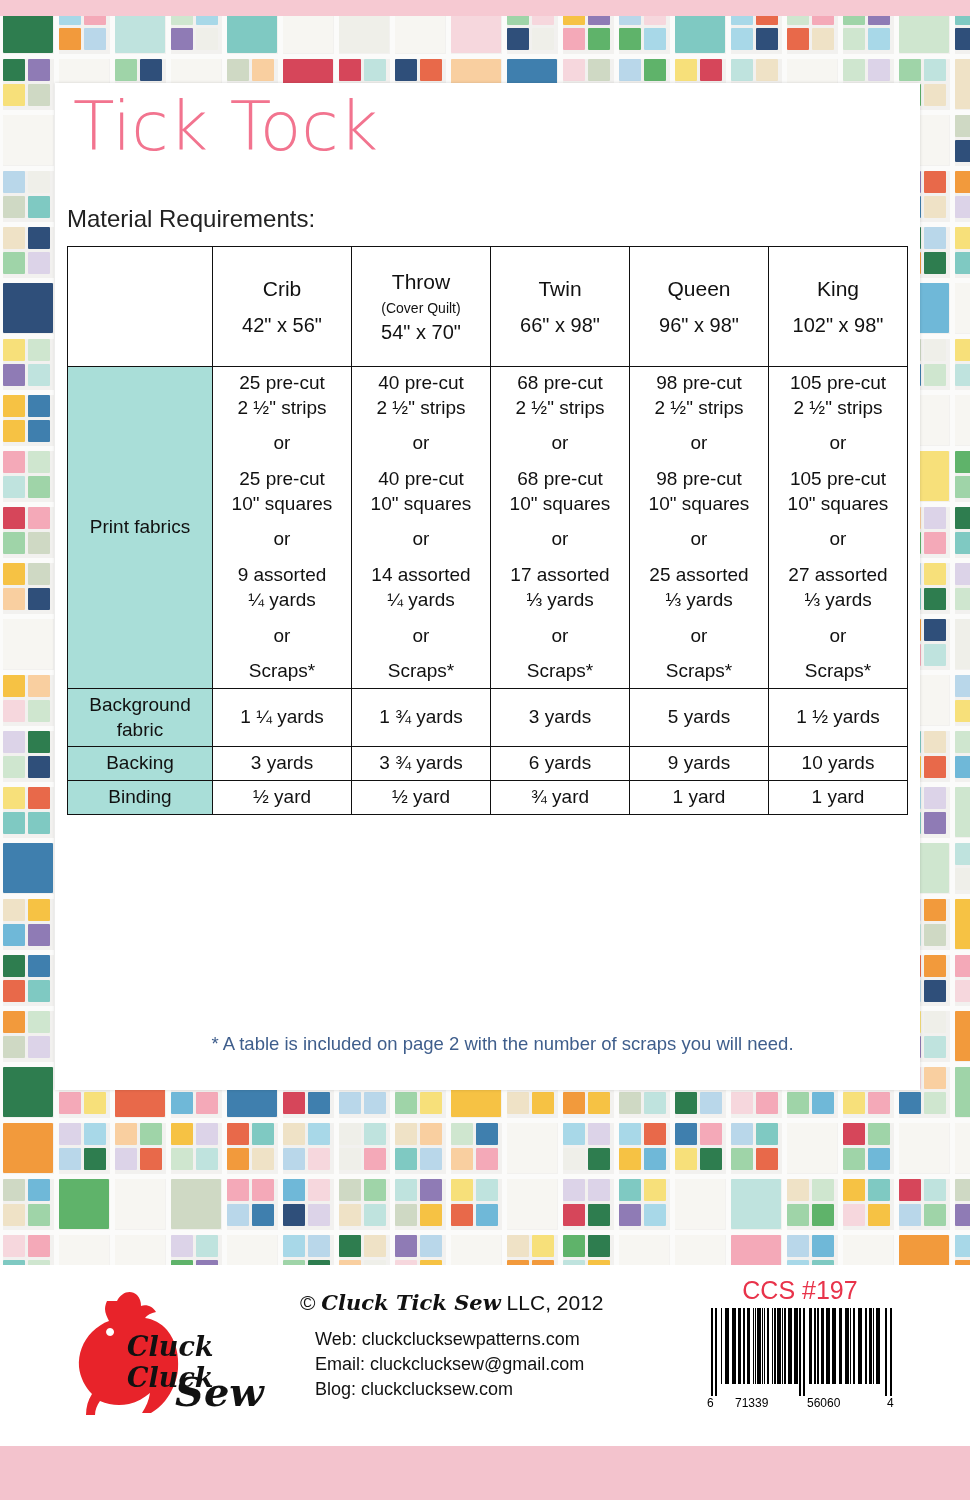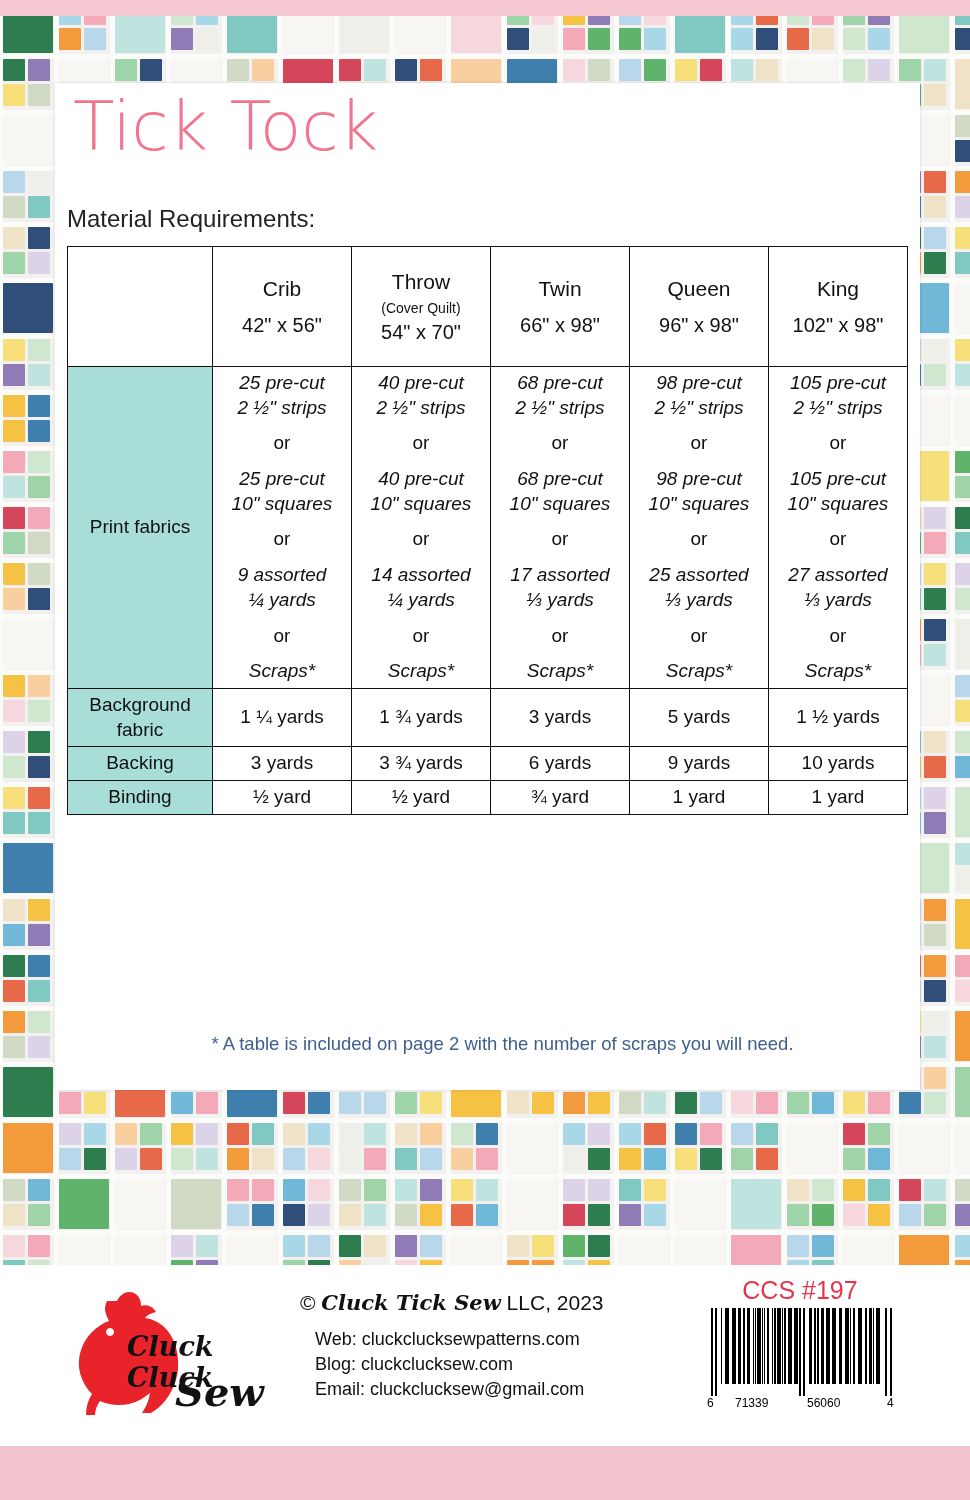--- a/index.html
+++ b/index.html
@@ -94,21 +94,21 @@
   td.print-label { font-size: 20px; }
   td.blank { border-left: none; border-top: none; }
   #card table.req thead td.blank { background: #fff; border-top: 1.6px solid #111; border-left: 1.6px solid #111; }
 
   td.printcell {
     font-size: 19px;
     line-height: 1.28;
     padding: 8px 2px;
   }
   td.printcell .or { display: block; margin: 11px 0; }
-  td.printcell .grp { display: block; font-style: italic; }
+  td.printcell .grp { display: block; }
 
   #footnote {
     position: absolute; left: 0; top: 950px; width: 865px;
     text-align: center;
     color: #3f5e8c;
     font-size: 18.5px;
     padding-left: 30px;
   }
 
   
@@ -1445,33 +1445,33 @@
 <div id="logo-wrap">
   <svg width="230" height="150" viewBox="0 0 230 150">
     <path fill="#e8232a" d="M62 18 c4 -9 14 -12 20 -6 c3 3 4 7 4 11 c6 -2 12 1 15 6 c-5 1 -9 3 -11 6 c8 1 16 5 22 12 c9 11 12 25 11 39 c-1 12 -6 23 -13 32 c-4 5 -9 9 -14 12 l-9 0 c4 -6 7 -13 8 -20 c-6 5 -13 9 -21 11 c-10 2 -20 1 -29 -3 c-3 4 -5 9 -5 14 l-9 0 c0 -8 2 -15 6 -21 c-7 -7 -12 -17 -13 -27 c-1 -13 4 -26 13 -35 c5 -5 11 -9 17 -11 c-2 -4 -4 -8 -4 -12 c0 -3 1 -6 2 -8 z M55 45 a4 4 0 1 0 0.1 0 z"></path>
   </svg>
   <div id="logo-text1">Cluck Cluck</div>
   <div id="logo-text2">Sew</div>
 </div>
 
 <div id="contact">
   <div id="copyright">
-    <span>© </span><span class="ccs">Cluck Tick Sew</span><span> LLC, 2023</span>
+    <span>© </span><span class="ccs">Cluck Tick Sew</span><span> LLC, 2012</span>
   </div>
   <div class="contact-line">
     <span>Web:</span>
     <span>cluckclucksewpatterns.com</span>
   </div>
   <div class="contact-line">
+    <span>Email:</span>
+    <span>cluckclucksew@gmail.com</span>
+  </div>
+  <div class="contact-line">
     <span>Blog:</span>
     <span>cluckclucksew.com</span>
-  </div>
-  <div class="contact-line">
-    <span>Email:</span>
-    <span>cluckclucksew@gmail.com</span>
   </div>
 </div>
 
 <div id="ccs-num">CCS #197</div>
 
 <div id="barcode-wrap">
   <div id="barcode">
       <div class="bar" style="left:4px;width:2px;height:88px;"></div>
       <div class="bar" style="left:8px;width:2px;height:88px;"></div>
       <div class="bar" style="left:14px;width:1px;height:76px;"></div>

